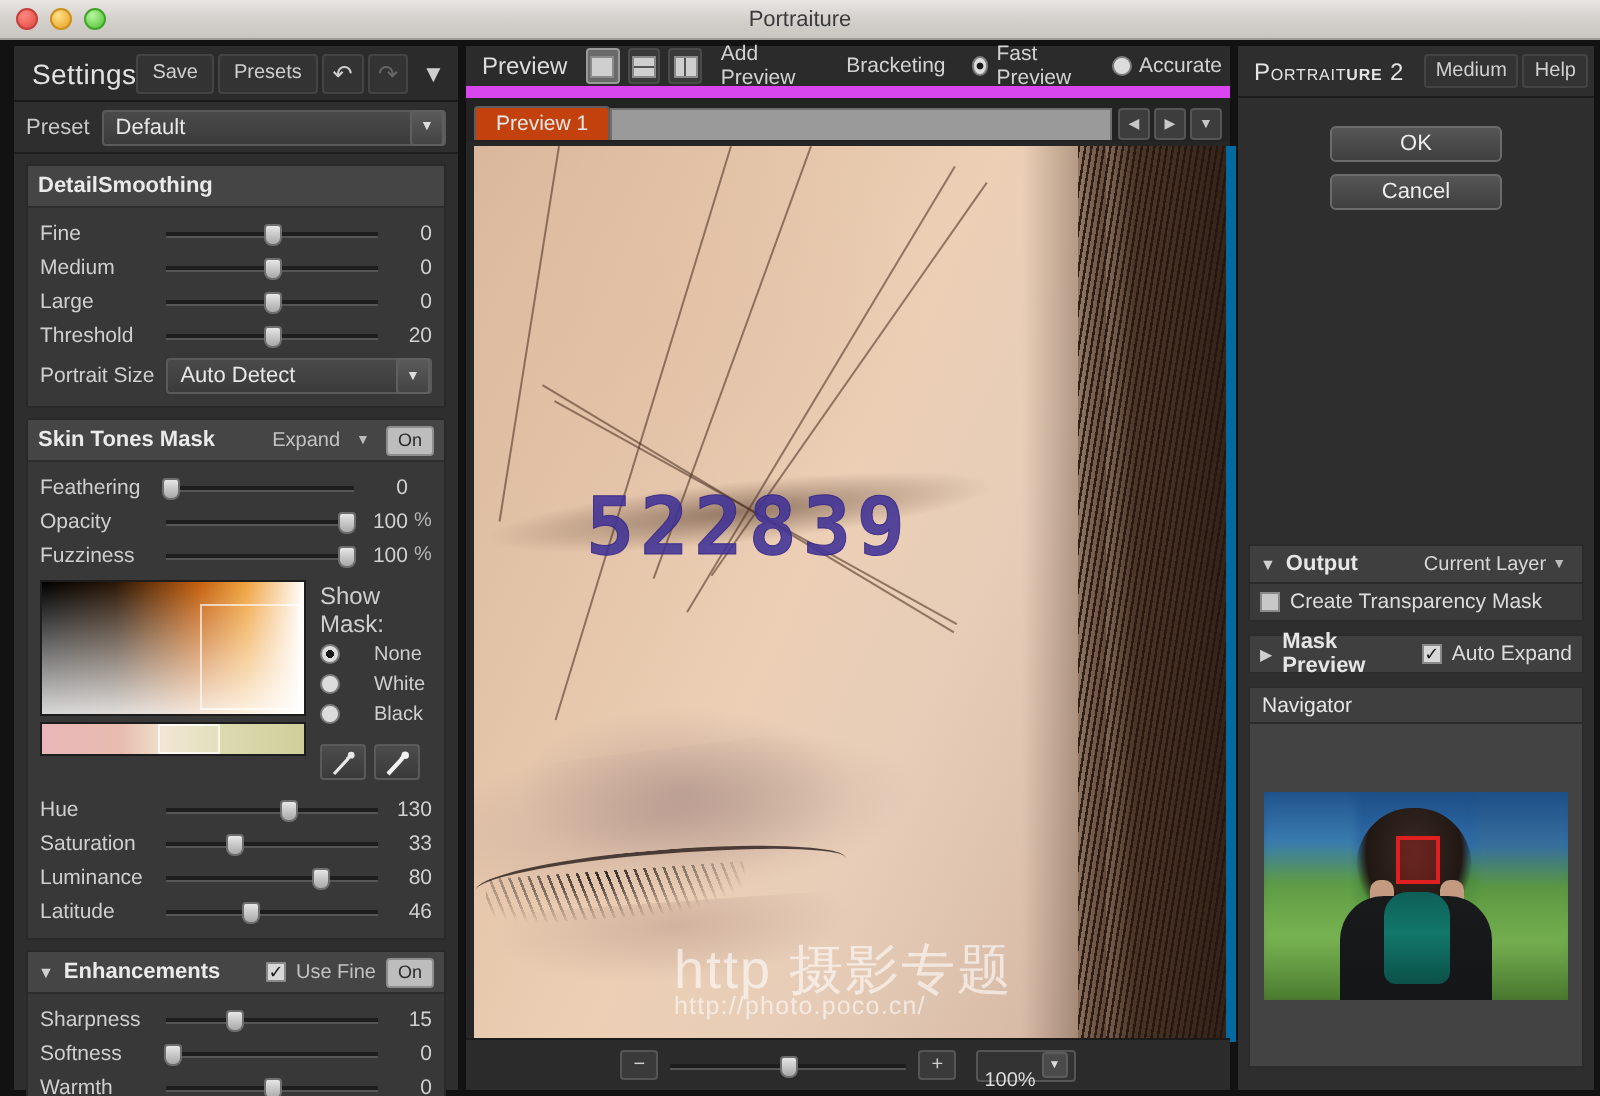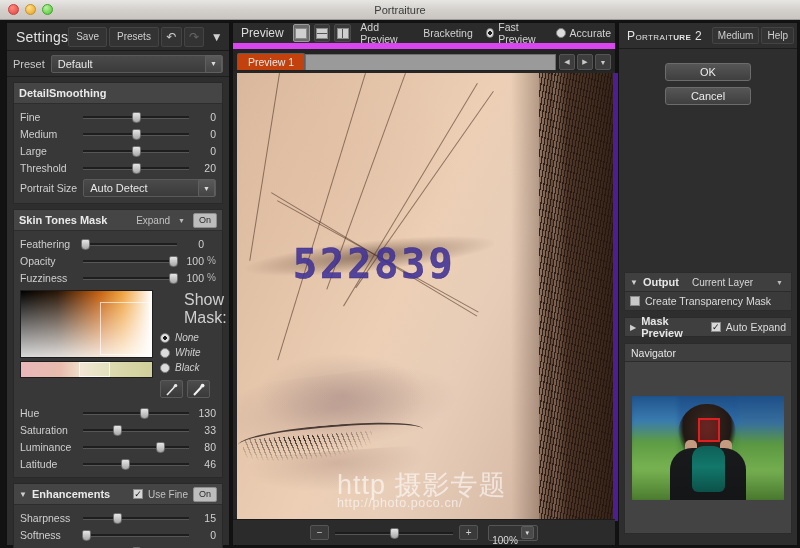--- a/index.html
+++ b/index.html
@@ -157,22 +157,22 @@
   .strip {
     width: 133px; height: 17px; margin-top: 3px;
     background: linear-gradient(to right,#e9b7b9 0%, #e8bcae 30%, #efe0cc 46%, #e0dcb4 62%, #cfcf9a 100%);
     border: 1px solid #1d1d1d; position: relative;
   }
   .strip-sel {
     position: absolute; left: 44%; top: 0; width: 24%; bottom: 0;
     border: 1px solid rgba(255,255,255,.7); background: rgba(255,255,255,.18);
   }
   .mask-col { flex: 1; padding-top: 1px; }
-  .mask-title { font-size: 16px; color: #cfcfcf; margin-bottom: 3px; margin-left: 24px; }
-  .radio-row { display: flex; align-items: center; gap: 5px; height: 15px; font-style: italic; }
+  .mask-title { font-size: 12px; color: #cfcfcf; margin-bottom: 3px; }
+  .radio-row { display: flex; gap: 17px; height: 15px; }
   .radio {
     width: 10px; height: 10px; border-radius: 50%;
     background: #dcdcdc; border: 1px solid #7d7d7d;
   }
   .radio.sel {
     background: radial-gradient(circle, #1a1a1a 0 34%, #dcdcdc 36% 100%);
   }
   .radio-lbl { font-size: 10px; color: #cfcfcf; }
   .dropper-row { display: flex; gap: 4px; margin-top: 5px; }
   .dropper {
@@ -229,21 +229,21 @@
   .navbtn {
     width: 16px; height: 16px; background: #3d3d3d;
     border: 1px solid #555; border-radius: 2px;
     display: flex; align-items: center; justify-content: center;
     font-size: 7px; color: #c8c8c8;
   }
 
   
   .canvas-wrap {
     position: absolute; left: 4px; top: 50px;
-    width: 412px; height: 448px; background: #4c1d95;
+    width: 412px; height: 448px; background: #0369a1;
     overflow: hidden;
   }
   .photo {
     position: absolute; left: 0; top: 0; width: 376px; height: 448px;
     background:
       radial-gradient(ellipse 120px 60px at 28% 72%, rgba(120,95,100,.30) 0%, rgba(120,95,100,0) 70%),
       radial-gradient(ellipse 200px 150px at 20% 20%, rgba(225,190,165,.55) 0%, rgba(225,190,165,0) 75%),
       linear-gradient(115deg, #d8b79c 0%, #e3c3a8 22%, #eccfb5 45%, #e7cdb8 62%, #d9bda9 80%, #c8a894 100%);
   }
   .hairfield {
@@ -370,21 +370,21 @@
     display: flex; align-items: center; justify-content: center;
     font-size: 11px; color: #ececec;
   }
   .rsect { margin: 6px 5px 0 5px; }
   .rsect-head {
     height: 20px; display: flex; align-items: center; gap: 5px;
     background: #3f3f3f; border: 1px solid #2b2b2b; padding: 0 5px;
   }
   .rsect-name { font-size: 11px; color: #e6e6e6; font-weight: bold; flex: 1; }
   .rcombo {
-    display: flex; align-items: center; gap: 20px;
+    display: flex; align-items: center; gap: 0;
     font-size: 10px; color: #d8d8d8; justify-content: space-between;
   }
   .rrow {
     height: 19px; display: flex; align-items: center; gap: 5px;
     background: #3a3a3a; border: 1px solid #2b2b2b; border-top: none;
     padding: 0 5px;
   }
   .rrow-lbl { font-size: 10.5px; color: #dcdcdc; }
   .navi-head {
     height: 19px; display: flex; align-items: center;

